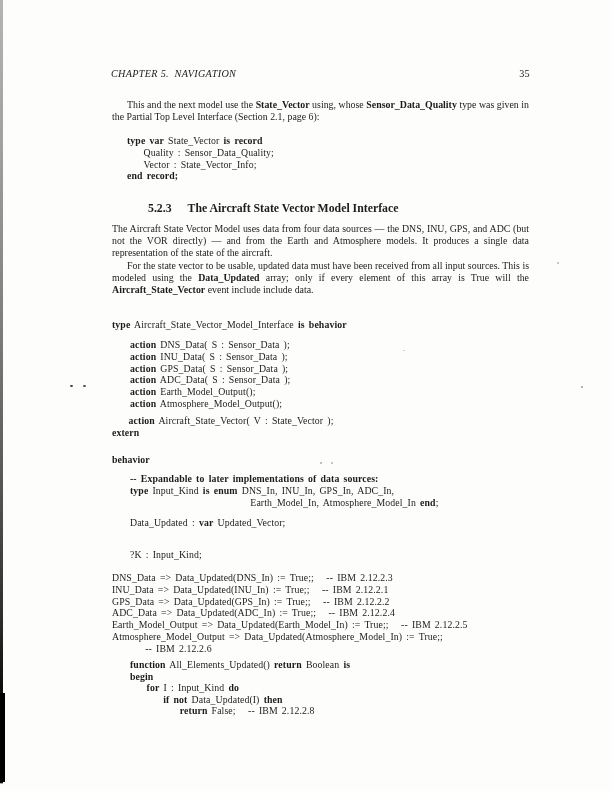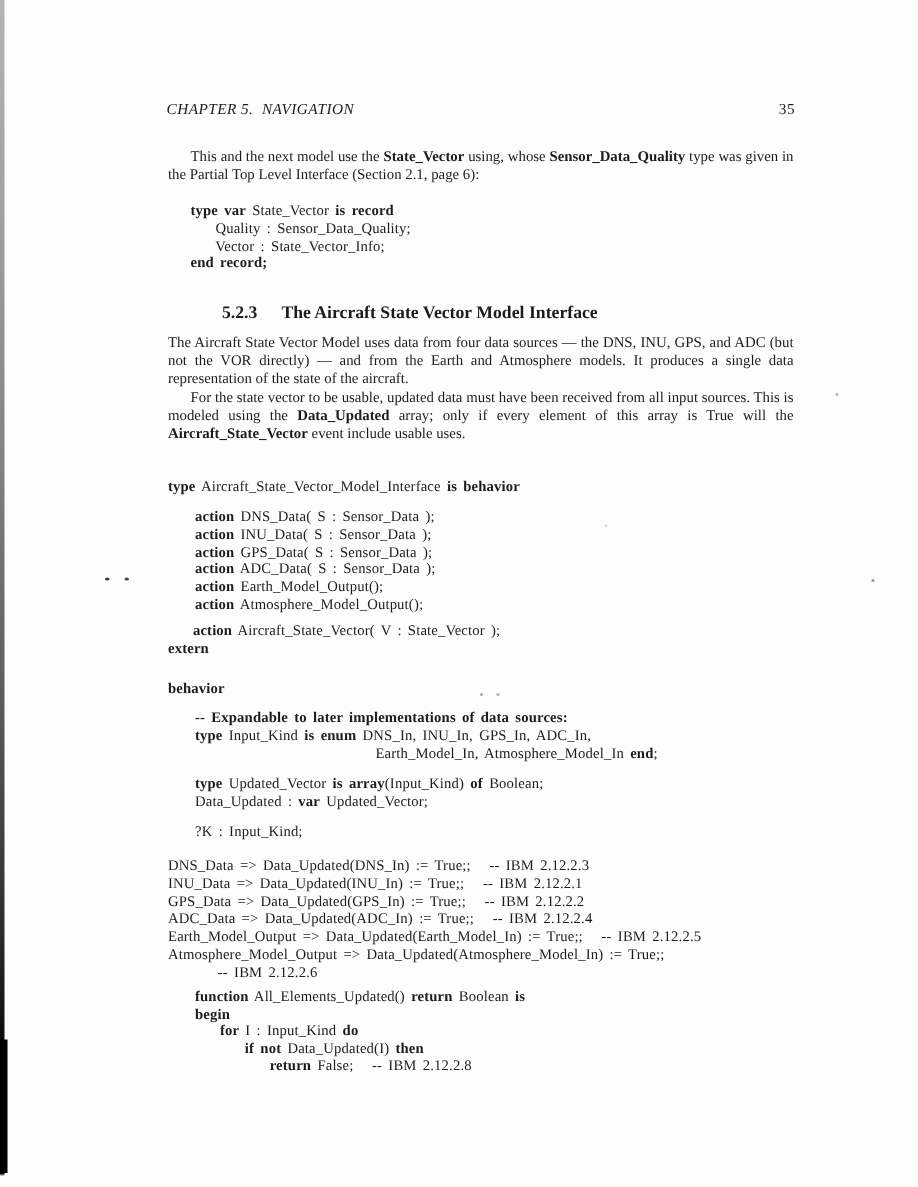--- a/index.html
+++ b/index.html
@@ -81,32 +81,32 @@
 
 <div class="abs code" style="left:127px;top:135px;"><div class="cl"><span class="b">type</span><span> </span><span class="b">var</span><span> State_Vector </span><span class="b">is</span><span> </span><span class="b">record</span></div><div class="cl"><span>    Quality : Sensor_Data_Quality;</span></div><div class="cl"><span>    Vector : State_Vector_Info;</span></div><div class="cl"><span class="b">end record;</span></div></div>
 
 <div class="abs sechead">
   <span class="num">5.2.3</span>
   <span class="ttl">The Aircraft State Vector Model Interface</span>
 </div>
 
 <div class="abs para" style="top:223px;">
   <p><span>The Aircraft State Vector Model uses data from four data sources — the DNS, INU, GPS, and ADC (but not the VOR directly) — and from the Earth and Atmosphere models. It produces a single data representation of the state of the aircraft.</span></p>
-  <p class="indent"><span>For the state vector to be usable, updated data must have been received from all input sources. This is modeled using the </span><span class="b">Data_Updated</span><span> array; only if every element of this array is True will the </span><span class="b">Aircraft_State_Vector</span><span> event include usable uses.</span></p>
+  <p class="indent"><span>For the state vector to be usable, updated data must have been received from all input sources. This is modeled using the </span><span class="b">Data_Updated</span><span> array; only if every element of this array is True will the </span><span class="b">Aircraft_State_Vector</span><span> event include include data.</span></p>
 </div>
 
 <div class="abs code" style="left:112px;top:319px;"><div class="cl"><span class="b">type</span><span> Aircraft_State_Vector_Model_Interface </span><span class="b">is</span><span> </span><span class="b">behavior</span></div></div>
 
 <div class="abs code" style="left:130px;top:339px;"><div class="cl"><span class="b">action</span><span> DNS_Data( S : Sensor_Data );</span></div><div class="cl"><span class="b">action</span><span> INU_Data( S : Sensor_Data );</span></div><div class="cl"><span class="b">action</span><span> GPS_Data( S : Sensor_Data );</span></div><div class="cl"><span class="b">action</span><span> ADC_Data( S : Sensor_Data );</span></div><div class="cl"><span class="b">action</span><span> Earth_Model_Output();</span></div><div class="cl"><span class="b">action</span><span> Atmosphere_Model_Output();</span></div></div>
 
 <div class="abs code" style="left:112px;top:415px;"><div class="cl"><span>    </span><span class="b">action</span><span> Aircraft_State_Vector( V : State_Vector );</span></div><div class="cl"><span class="b">extern</span></div></div>
 
 <div class="abs code" style="left:112px;top:454px;"><div class="cl"><span class="b">behavior</span></div></div>
 
 <div class="abs code" style="left:130px;top:473px;"><div class="cl"><span class="b">-- Expandable to later implementations of data sources:</span></div><div class="cl"><span class="b">type</span><span> Input_Kind </span><span class="b">is</span><span> </span><span class="b">enum</span><span> DNS_In, INU_In, GPS_In, ADC_In,</span></div><div class="cl"><span>                             Earth_Model_In, Atmosphere_Model_In </span><span class="b">end</span><span>;</span></div></div>
 
-<div class="abs code" style="left:130px;top:517px;"><div class="cl"><span class="b">type</span><span> Updated_Vector </span><span class="b">is</span><span> </span><span class="b">array</span><span>(Input_Kind) </span><span class="b">of</span><span> Boolean;</span></div><div class="cl"><span>Data_Updated : </span><span class="b">var</span><span> Updated_Vector;</span></div></div>
+<div class="abs code" style="left:130px;top:517px;"><div class="cl"><span>Data_Updated : </span><span class="b">var</span><span> Updated_Vector;</span></div></div>
 
 <div class="abs code" style="left:130px;top:549px;"><div class="cl"><span>?K : Input_Kind;</span></div></div>
 
 <div class="abs code" style="left:112px;top:572px;"><div class="cl"><span>DNS_Data =&gt; Data_Updated(DNS_In) := True;;   -- IBM 2.12.2.3</span></div><div class="cl"><span>INU_Data =&gt; Data_Updated(INU_In) := True;;   -- IBM 2.12.2.1</span></div><div class="cl"><span>GPS_Data =&gt; Data_Updated(GPS_In) := True;;   -- IBM 2.12.2.2</span></div><div class="cl"><span>ADC_Data =&gt; Data_Updated(ADC_In) := True;;   -- IBM 2.12.2.4</span></div><div class="cl"><span>Earth_Model_Output =&gt; Data_Updated(Earth_Model_In) := True;;   -- IBM 2.12.2.5</span></div><div class="cl"><span>Atmosphere_Model_Output =&gt; Data_Updated(Atmosphere_Model_In) := True;;</span></div><div class="cl"><span>        -- IBM 2.12.2.6</span></div></div>
 
 <div class="abs code" style="left:130px;top:659px;line-height:11.5px;"><div class="cl"><span class="b">function</span><span> All_Elements_Updated() </span><span class="b">return</span><span> Boolean </span><span class="b">is</span></div><div class="cl"><span class="b">begin</span></div><div class="cl"><span>    </span><span class="b">for</span><span> I : Input_Kind </span><span class="b">do</span></div><div class="cl"><span>        </span><span class="b">if</span><span> </span><span class="b">not</span><span> Data_Updated(I) </span><span class="b">then</span></div><div class="cl"><span>            </span><span class="b">return</span><span> False;   -- IBM 2.12.2.8</span></div></div>
 
 </body></html>

